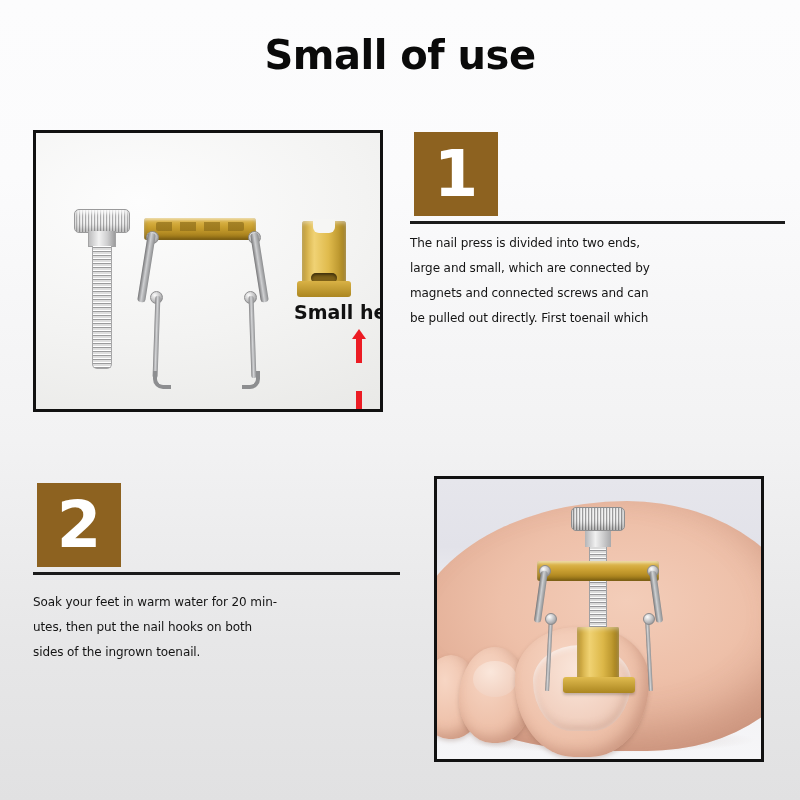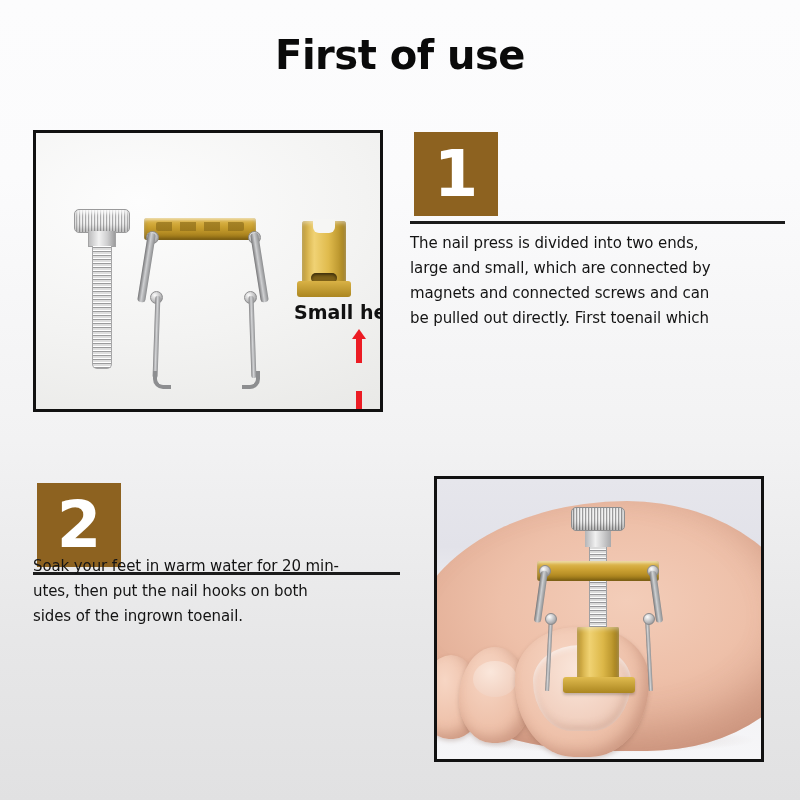--- a/index.html
+++ b/index.html
@@ -263,41 +263,41 @@
     box-sizing: border-box;
   }
   .step-rule {
     position: absolute;
     height: 0;
     border-top: 3px solid #1b1b1b;
   }
   .step-text {
     position: absolute;
     font-family: "DejaVu Sans", sans-serif;
-    font-size: 15px;
+    font-size: 12px;
     line-height: 25px;
     color: #141414;
     letter-spacing: -0.1px;
   }
   .step-text span { display: block; }
 
   #badge-1 { left: 414px; top: 132px; }
   #rule-1  { left: 410px; top: 221px; width: 375px; }
   #text-1  { left: 410px; top: 231px; width: 378px; }
 
   #badge-2 { left: 37px; top: 483px; }
   #rule-2  { left: 33px; top: 572px; width: 367px; }
-  #text-2  { left: 33px; top: 554px; width: 372px; }
+  #text-2  { left: 33px; top: 590px; width: 372px; }
 </style>
 </head>
 <body>
 
 <div class="page">
 
-  <div class="page-title">First of use</div>
+  <div class="page-title">Small of use</div>
 
   <div class="photo-frame" id="photo-parts">
     <div class="photo-inner">
       <div class="parts-bg"></div>
 
       <div class="screw-head"></div>
       <div class="screw-neck"></div>
       <div class="screw-shaft"></div>
 
       <div class="bracket-bar"></div>

